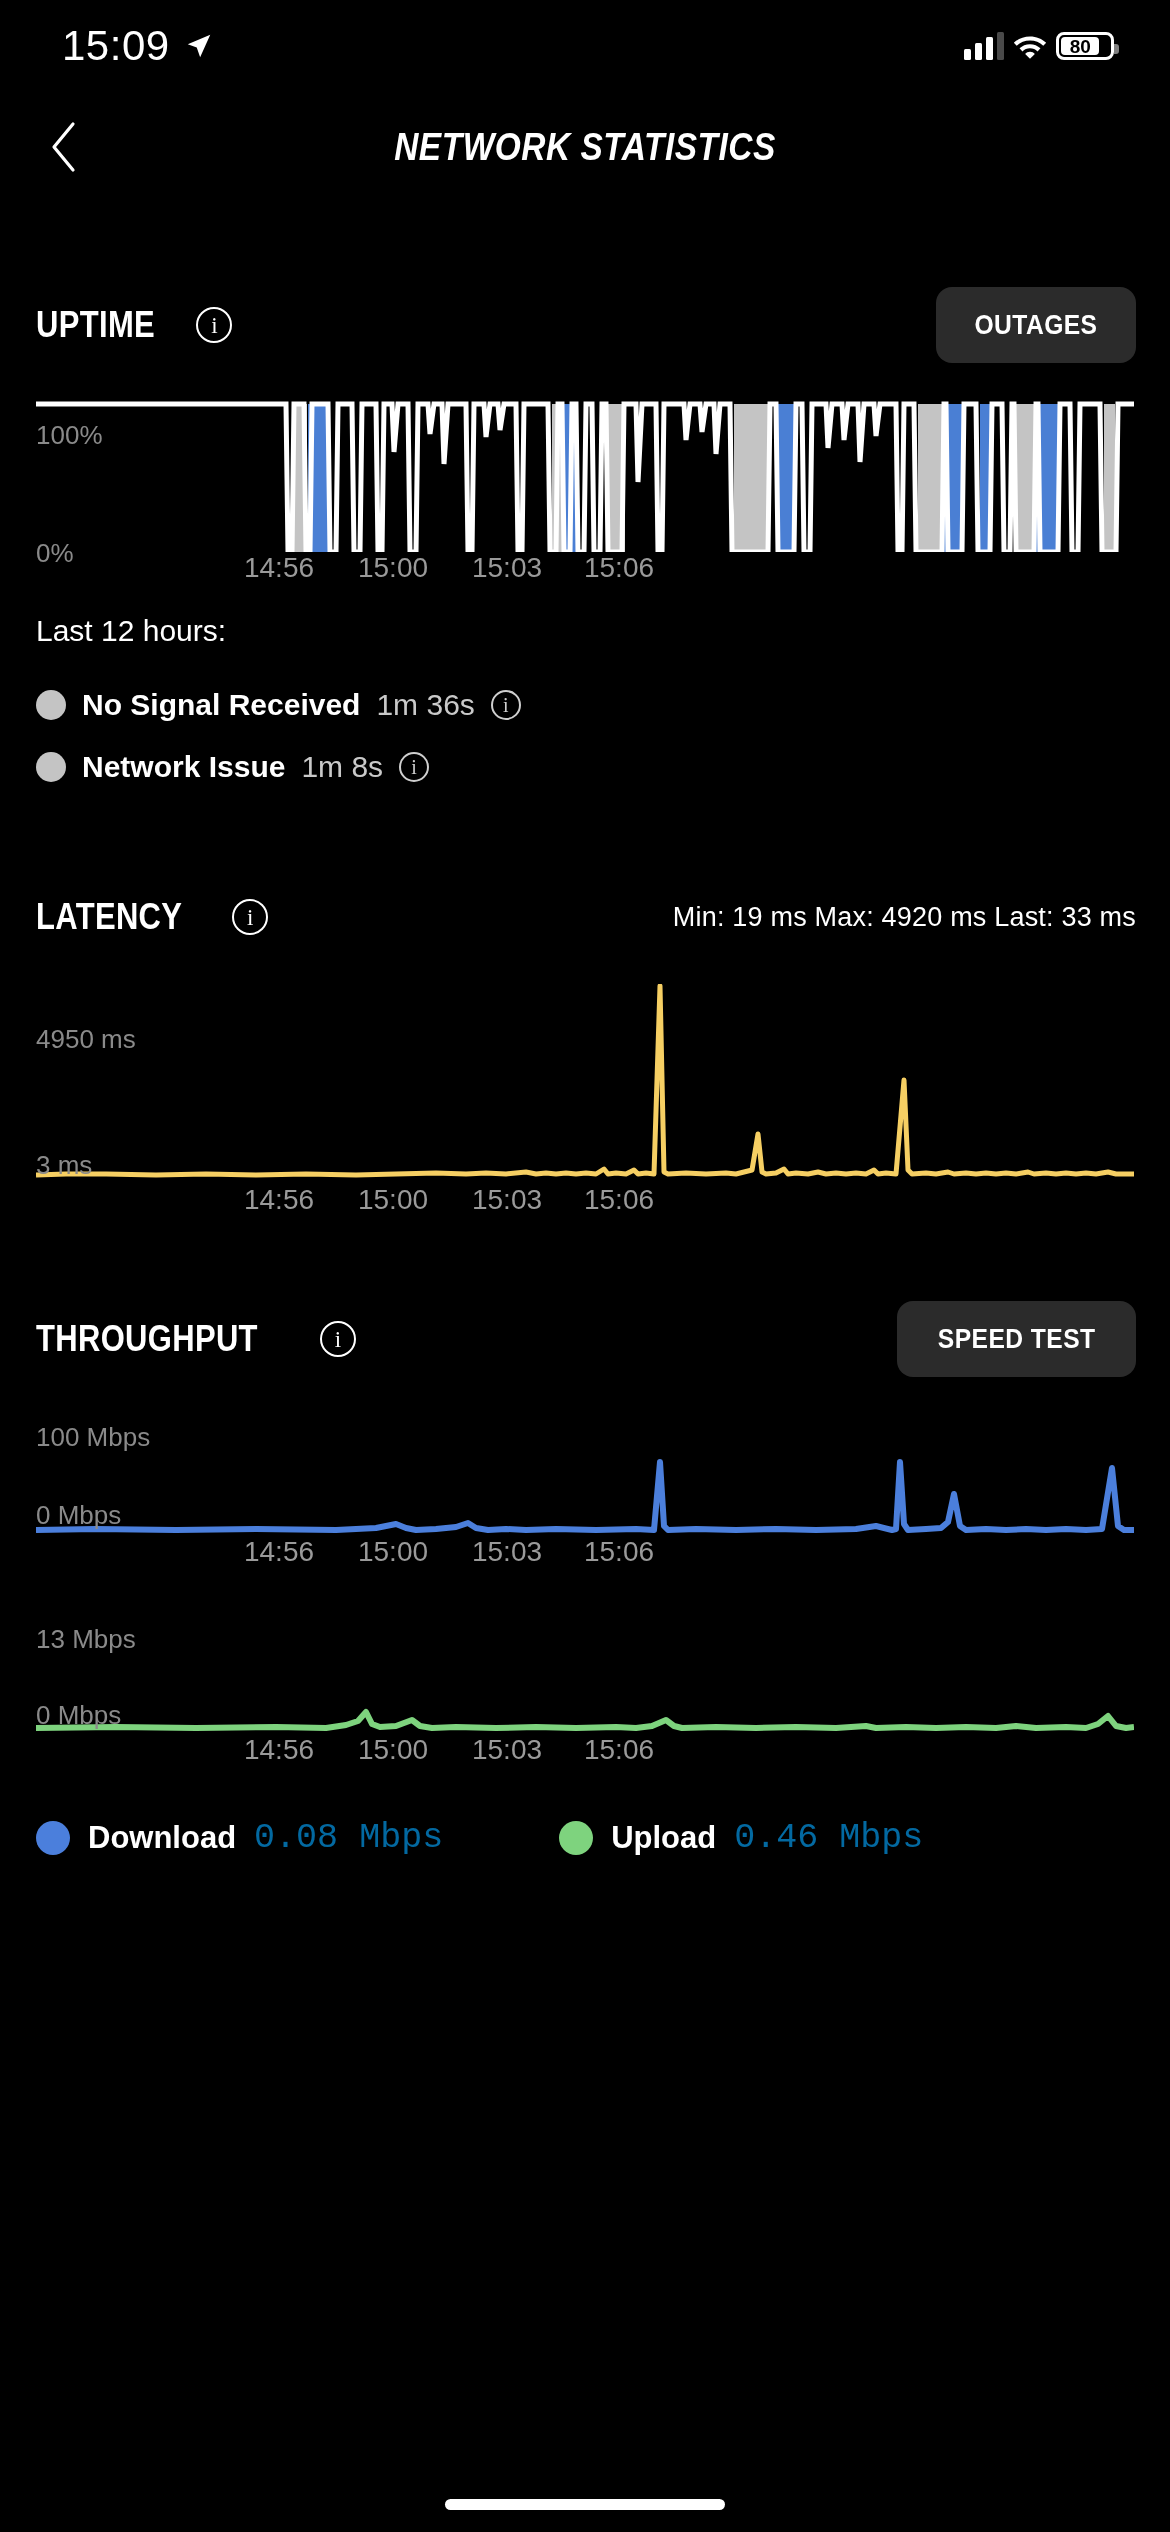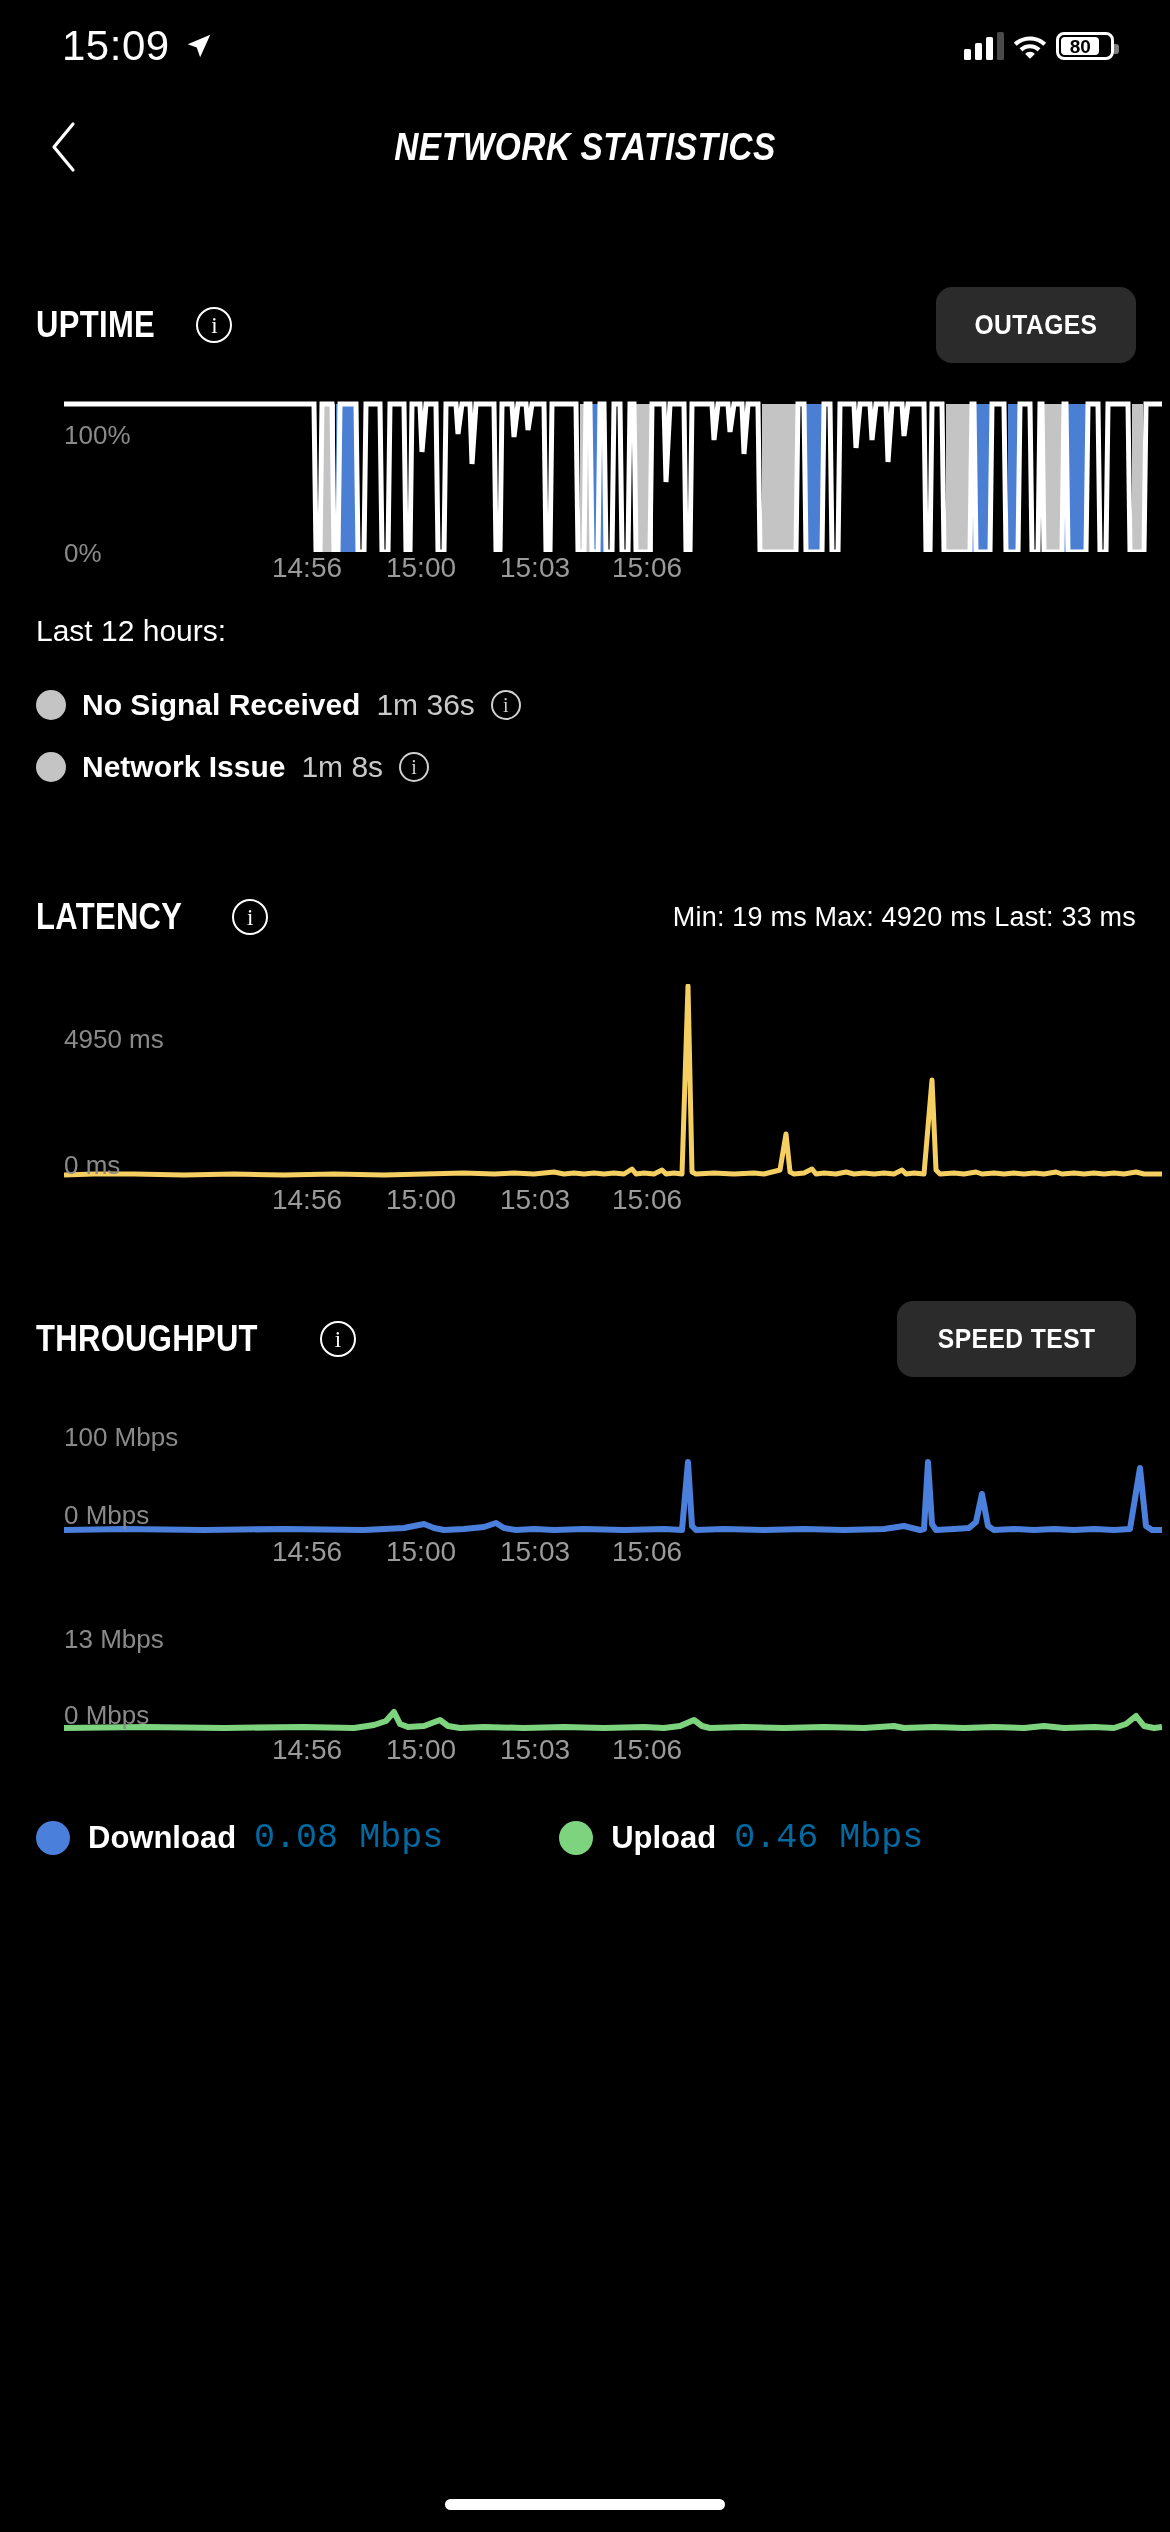--- a/index.html
+++ b/index.html
@@ -86,21 +86,21 @@
   .pill-btn {
     position: absolute; right: 34px; top: 50%; transform: translateY(-50%);
     background: #2b2b2b; border: none; color: #fff;
     border-radius: 16px; padding: 22px 30px;
     font-size: 28px; font-weight: 700; letter-spacing: 0.5px;
     font-family: "Liberation Sans", sans-serif;
   }
   .pill-btn span { display: inline-block; transform: scaleX(0.88); }
 
   
-  .chart-wrap { position: relative; padding: 0 36px; margin-left: 28px; }
+  .chart-wrap { position: relative; padding: 0 36px; }
   .chart-svg { display: block; width: 1098px; }
   .ylab {
     position: absolute; color: #8a8a8a; font-size: 26px;
     left: 36px; text-align: left; white-space: nowrap;
   }
   .xlabels {
     display: flex; position: relative; height: 44px;
     margin-left: 184px; margin-right: 0;
   }
   .xlabels span {
@@ -265,21 +265,21 @@
 
 <div style="height:82px"></div>
 <div class="section-head">
   <span class="section-title">LATENCY</span>
   <span class="info-badge" style="margin-left:26px">i</span>
   <span class="stat-summary">Min: 19 ms  Max: 4920 ms  Last: 33 ms</span>
 </div>
 
 <div class="chart-wrap" style="margin-top:30px">
   <div class="ylab" style="top:40px">4950 ms</div>
-  <div class="ylab" style="top:166px">0 ms</div>
+  <div class="ylab" style="top:166px">3 ms</div>
   <svg class="chart-svg" height="200" viewBox="0 0 1098 200" preserveAspectRatio="none">
     <path fill="none" stroke="#f6cf63" stroke-width="5" stroke-linejoin="round" d="M0,191 L30,190 L70,190 L120,191 L170,190 L220,191 L270,190 L320,191
          L360,190 L400,189 L430,190 L450,189 L470,190 L490,188 L500,190 L510,189
          L520,190 L530,189 L540,190 L550,189 L560,190 L568,185 L572,190 L580,189
          L590,190 L598,186 L602,190 L610,189 L618,190 L624,2 L628,188 L632,190
          L650,189 L670,190 L690,189 L700,190 L716,186 L722,150 L726,188 L730,190
          L740,189 L748,185 L752,190 L760,189 L772,190 L782,188 L790,190 L800,189
          L810,190 L820,189 L830,190 L838,186 L842,190 L850,189 L860,190 L868,96
          L872,186 L876,190 L890,189 L900,190 L912,188 L918,190 L930,189 L940,190
          L950,189 L960,190 L970,189 L980,190 L992,188 L998,190 L1010,189 L1020,190

